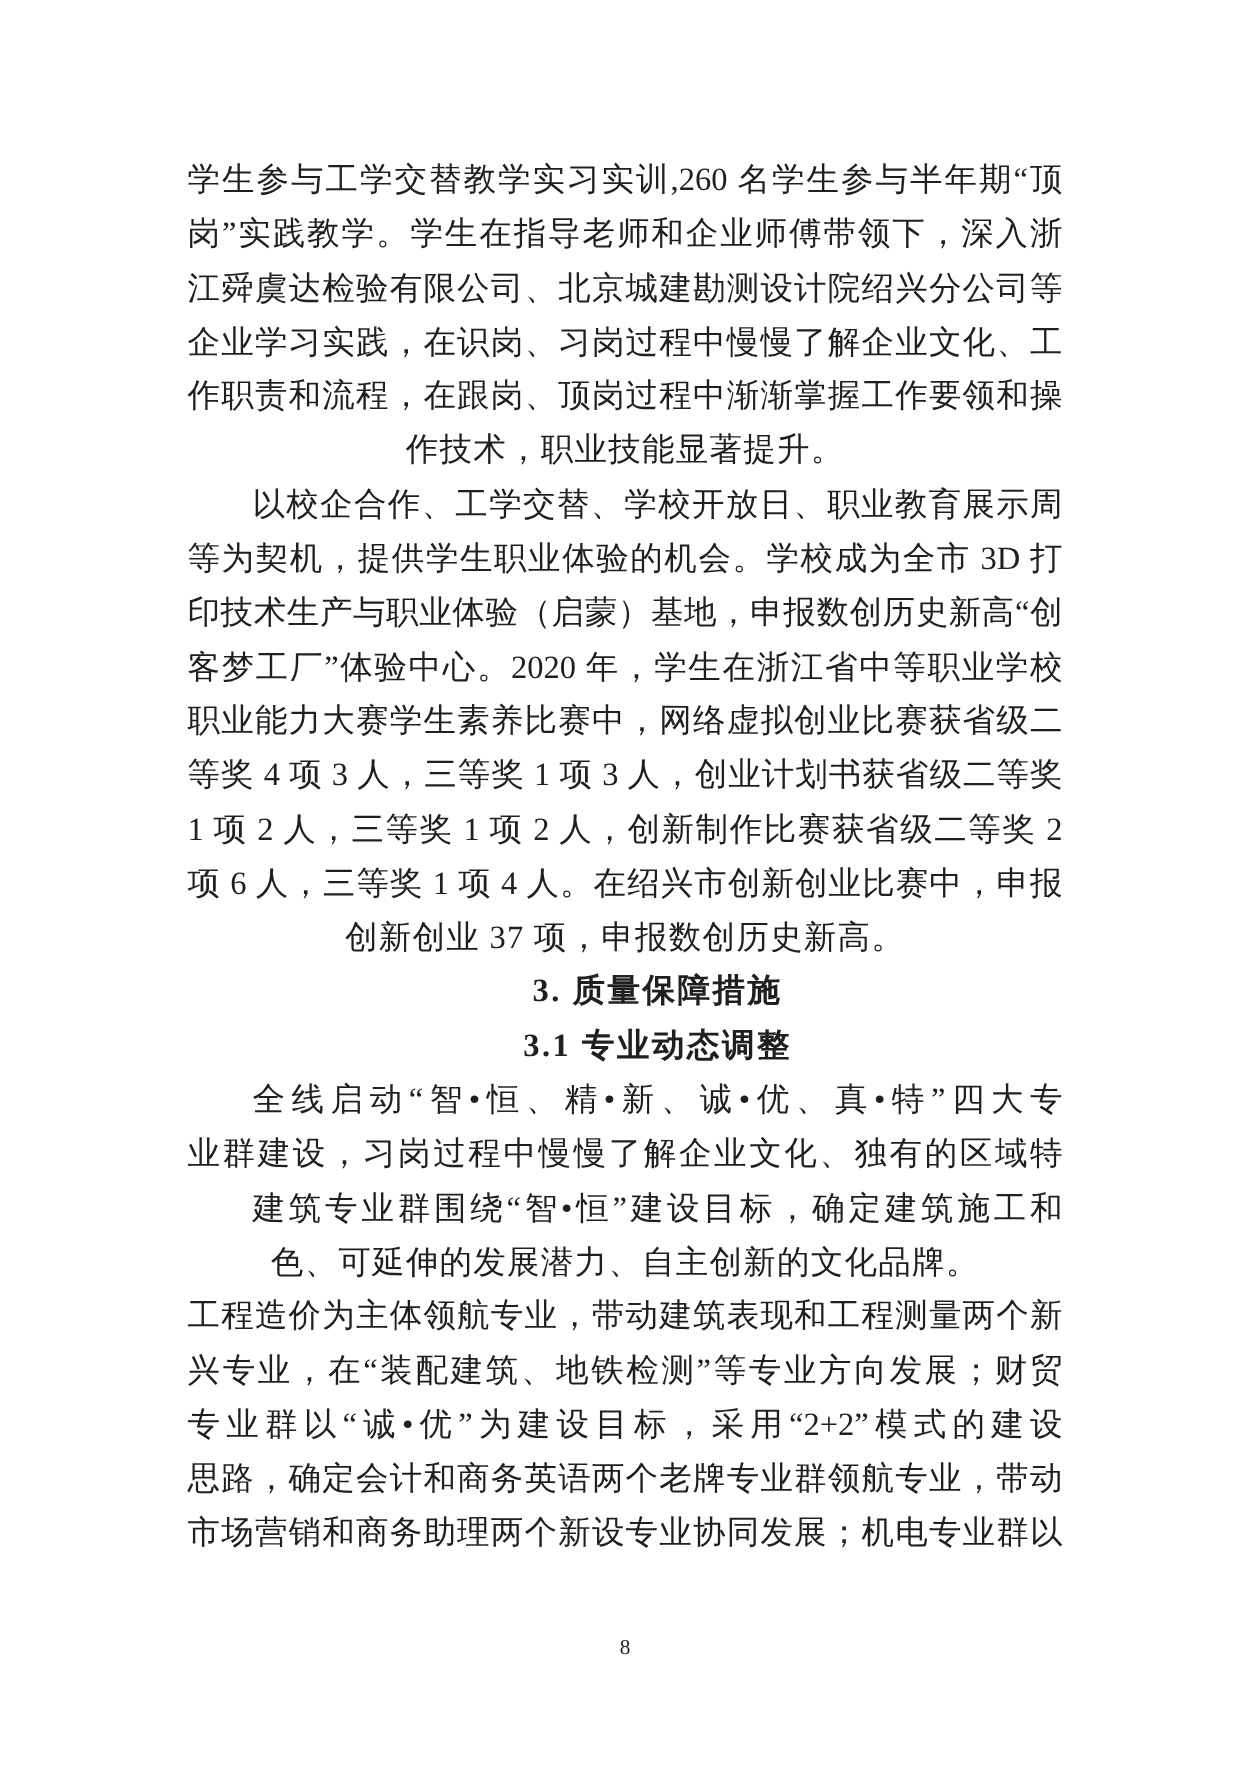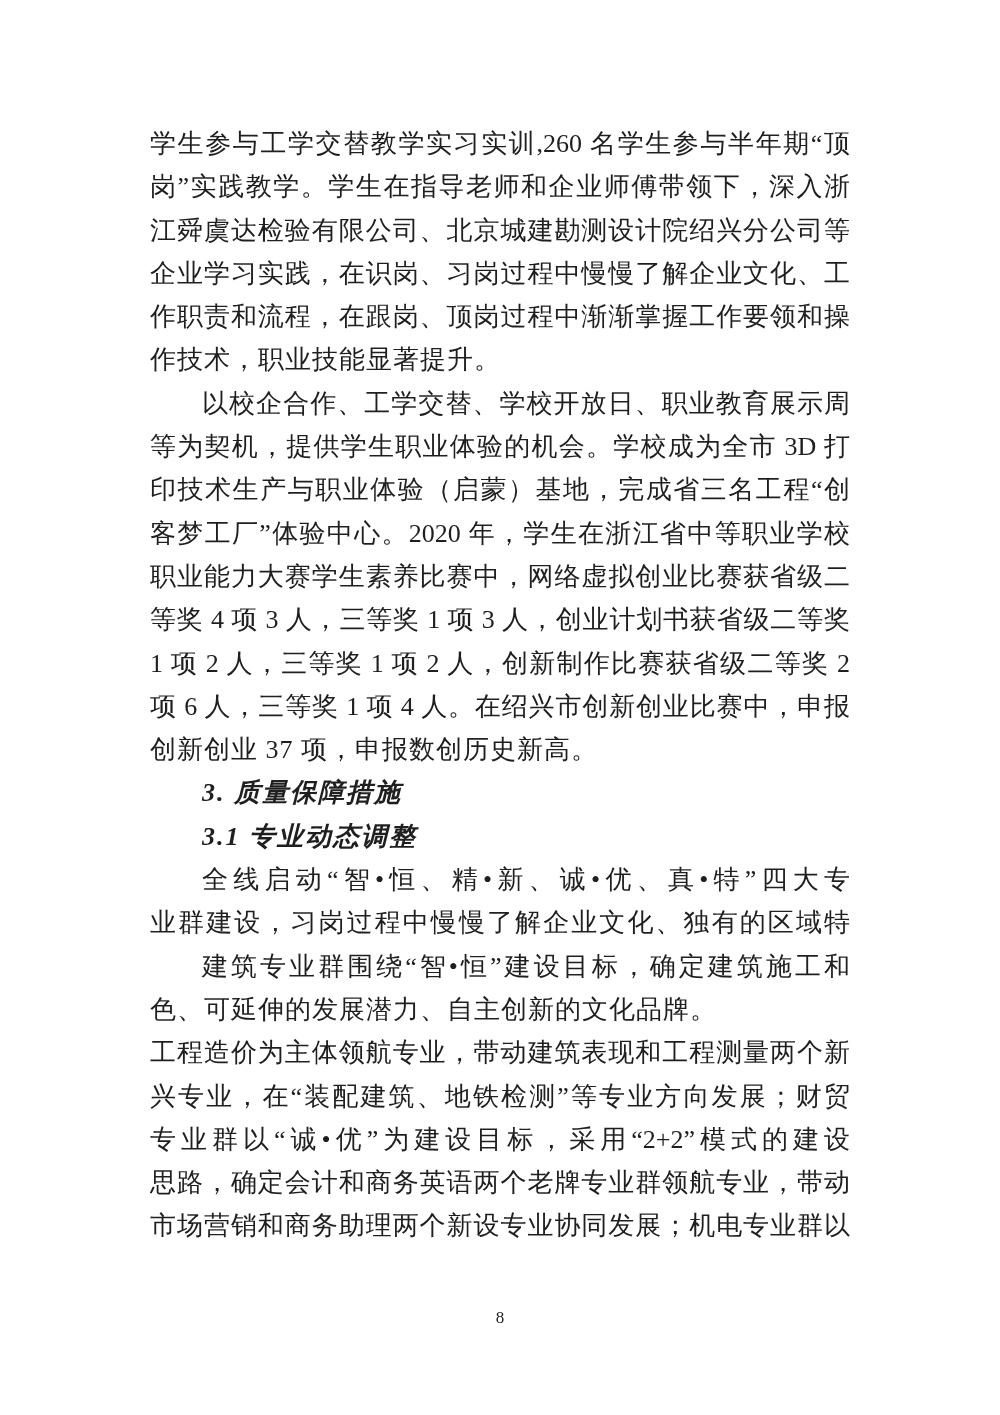--- a/index.html
+++ b/index.html
@@ -15,33 +15,33 @@
   .text-block {
     position: absolute;
     left: 150px;
     top: 122px;
     width: 700px;
   }
   .line {
     height: 43.3px;
     line-height: 43.3px;
     font-size: 26px;
-    text-align: left;
+    text-align: center;
     letter-spacing: 1px;
     white-space: nowrap;
   }
   .line.justify {
     letter-spacing: 0;
     text-align: justify;
     text-align-last: justify;
     text-justify: inter-ideograph;
     white-space: normal;
   }
   .line.indent { text-indent: 52px; }
-  .line.heading { font-weight: 700; letter-spacing: 2px; font-style: italic; }
+  .line.heading { font-weight: 700; letter-spacing: 2px; }
   .footer {
     position: absolute;
     left: 0;
     top: 1306px;
     width: 1000px;
     text-align: center;
   }
   .page-num {
     font-size: 17px;
     line-height: 24px;
@@ -54,21 +54,21 @@
 <div class="page">
   <div class="text-block" id="text-block">
       <div class="line justify">学生参与工学交替教学实习实训,260 名学生参与半年期“顶</div>
       <div class="line justify">岗”实践教学。学生在指导老师和企业师傅带领下，深入浙</div>
       <div class="line justify">江舜虞达检验有限公司、北京城建勘测设计院绍兴分公司等</div>
       <div class="line justify">企业学习实践，在识岗、习岗过程中慢慢了解企业文化、工</div>
       <div class="line justify">作职责和流程，在跟岗、顶岗过程中渐渐掌握工作要领和操</div>
       <div class="line">作技术，职业技能显著提升。</div>
       <div class="line justify indent">以校企合作、工学交替、学校开放日、职业教育展示周</div>
       <div class="line justify">等为契机，提供学生职业体验的机会。学校成为全市 3D 打</div>
-      <div class="line justify">印技术生产与职业体验（启蒙）基地，完成省三名工程“创</div>
+      <div class="line justify">印技术生产与职业体验（启蒙）基地，申报数创历史新高“创</div>
       <div class="line justify">客梦工厂”体验中心。2020 年，学生在浙江省中等职业学校</div>
       <div class="line justify">职业能力大赛学生素养比赛中，网络虚拟创业比赛获省级二</div>
       <div class="line justify">等奖 4 项 3 人，三等奖 1 项 3 人，创业计划书获省级二等奖</div>
       <div class="line justify">1 项 2 人，三等奖 1 项 2 人，创新制作比赛获省级二等奖 2</div>
       <div class="line justify">项 6 人，三等奖 1 项 4 人。在绍兴市创新创业比赛中，申报</div>
       <div class="line">创新创业 37 项，申报数创历史新高。</div>
       <div class="line heading indent">3. 质量保障措施</div>
       <div class="line heading indent">3.1 专业动态调整</div>
       <div class="line justify indent">全线启动“智•恒、精•新、诚•优、真•特”四大专</div>
       <div class="line justify">业群建设，习岗过程中慢慢了解企业文化、独有的区域特</div>

